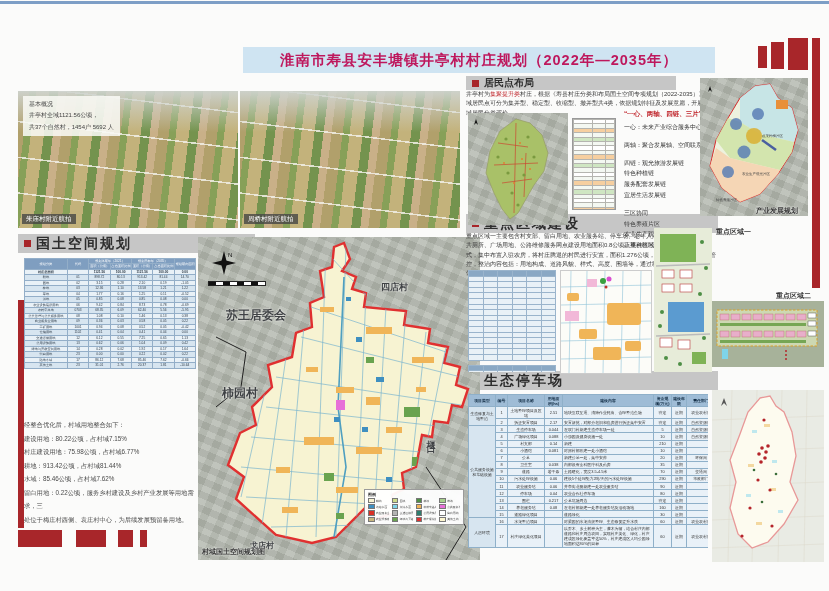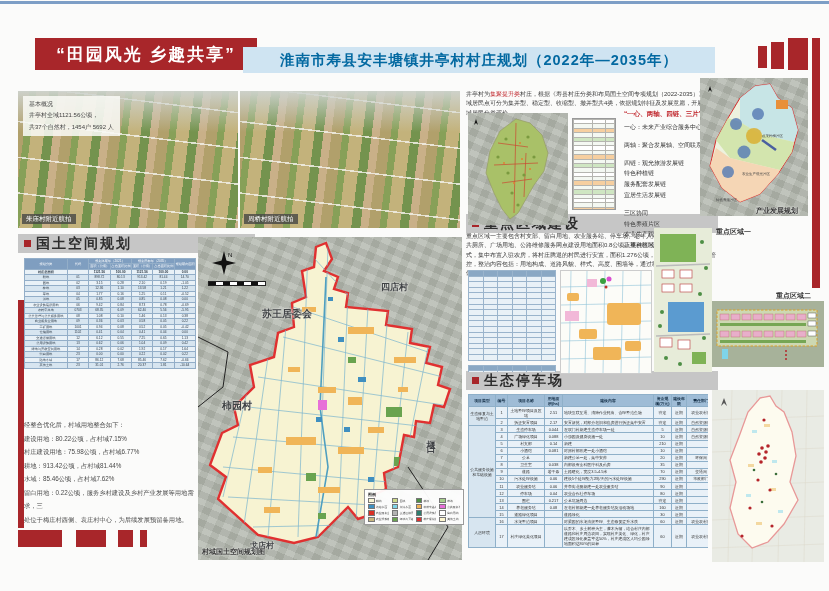--- a/index.html
+++ b/index.html
@@ -2,21 +2,21 @@
 <html><head>
 <meta charset="utf-8">
 <style>
   html,body{margin:0;padding:0;background:#e9e9e7;}
   .page{position:relative;width:829px;height:591px;background:#fbfbfa;overflow:hidden;
         font-family:"Liberation Sans","DejaVu Sans",sans-serif;color:#333;}
   .abs{position:absolute;}
   .topline{left:0;top:1px;width:829px;height:3px;background:#7d9ec6;}
   .banner-red{left:35px;top:38px;width:222px;height:32px;background:#a8262a;color:#fff;
       display:flex;align-items:center;justify-content:center;font-weight:900;font-size:17px;letter-spacing:2px;}
-  .banner-blue{left:243px;top:47px;width:472px;height:26px;background:#cfe4f2;color:#0369a1;
+  .banner-blue{left:243px;top:47px;width:472px;height:26px;background:#cfe4f2;color:#be185d;
       display:flex;align-items:center;justify-content:center;font-weight:bold;font-size:14.5px;letter-spacing:1px;}
   .redblock{background:#a8262a;}
   .sec-h{background:#c6c6c6;display:flex;align-items:center;gap:5px;padding:0 6px;color:#2e2e2e;font-weight:bold;}
   .sec-h .sq{width:7px;height:7px;background:#a8262a;flex:0 0 auto;}
   .sec-sm{height:14px;font-size:10px;}
   .sec-lg{height:19px;font-size:14px;letter-spacing:2px;}
   
   .photo{width:220px;height:137px;overflow:hidden;background:
     linear-gradient(to bottom, rgba(206,211,206,.95), rgba(206,211,206,0) 30%),
     repeating-linear-gradient(7deg, transparent 0 34px, rgba(242,240,232,.85) 34px 35.5px),
@@ -61,34 +61,35 @@
   .strategy-group div{font-size:6px;line-height:1.8;color:#333;}
   .caption-bl{font-weight:bold;color:#3a3a3a;text-shadow:0 0 2px #fff;}
 </style>
 </head>
 <body>
 
 <div class="page">
 
   <div class="abs topline"></div>
 
-  <div class="abs banner-red">
-    <span>“田园风光  乡趣共享”</span>
-  </div>
   <div class="abs banner-blue">
     <span>淮南市寿县安丰塘镇井亭村村庄规划（2022年—2035年）</span>
   </div>
   <div class="abs redblock" style="left:758px;top:46px;width:9px;height:22px;"></div>
   <div class="abs redblock" style="left:771px;top:42px;width:13px;height:27px;"></div>
   <div class="abs redblock" style="left:788px;top:38px;width:20px;height:32px;"></div>
   <div class="abs redblock" style="left:812px;top:38px;width:8px;height:250px;"></div>
 
   <div class="abs sec-h sec-lg" style="left:18px;top:234px;width:225px;">
     <span class="sq"></span>
     <span>国土空间规划</span>
+  </div>
+  <div class="abs sec-h sec-sm" style="left:466px;top:76px;width:198px;">
+    <span class="sq"></span>
+    <span>居民点布局</span>
   </div>
   <div class="abs sec-h sec-lg" style="left:466px;top:214px;width:240px;">
     <span class="sq"></span>
     <span>重点区域建设</span>
   </div>
   <div class="abs sec-h sec-lg" style="left:466px;top:371px;width:240px;">
     <span class="sq"></span>
     <span>生态停车场</span>
   </div>
 
@@ -298,21 +299,21 @@
       <div>水域：85.46公顷，占村域7.62%</div>
       <div>留白用地：0.22公顷，服务乡村建设及乡村产业发展等用地需求，三</div>
       <div>处位于梅庄村西侧、袁庄村中心，为后续发展预留备用地。</div>
     </div>
 
   <div class="abs redblock" style="left:18px;top:530px;width:44px;height:17px;"></div>
   <div class="abs redblock" style="left:76px;top:530px;width:30px;height:17px;"></div>
   <div class="abs redblock" style="left:118px;top:530px;width:15px;height:17px;"></div>
   <div class="abs redblock" style="left:140px;top:530px;width:7px;height:17px;"></div>
 
-  <div class="abs sat" style="left:198px;top:237px;width:264px;height:323px;">
+  <div class="abs sat" style="left:198px;top:237px;width:264px;height:323px;padding-left:18px;">
     <svg width="264" height="323" viewBox="0 0 264 323">
       <defs>
         <clipPath id="vclip">
             <path d="M118,10 L128,6 L134,22 L126,34 L140,40 L136,52 L150,56 L148,70 L190,74 L188,88 L214,92 L212,106 L232,110 L228,126 L244,130 L240,148 L252,152 L246,170 L236,168 L232,186 L218,184 L216,200 L206,198 L200,230 L186,236 L188,252 L176,258 L178,276 L160,282 L150,270 L120,300 L96,306 L60,298 L20,262 L28,240 L12,228 L24,196 L40,188 L36,170 L56,150 L52,128 L76,120 L80,96 L96,90 L94,66 L108,60 L104,34 L116,30 Z"></path>
           </clipPath>
       </defs>
       <path d="M0,100 L30,115 L25,150 L0,170" fill="none" stroke="#222" stroke-width="1"></path>
       <path d="M210,230 L250,290 L230,323" fill="none" stroke="#222" stroke-width="1"></path>
       <path d="M118,10 L128,6 L134,22 L126,34 L140,40 L136,52 L150,56 L148,70 L190,74 L188,88 L214,92 L212,106 L232,110 L228,126 L244,130 L240,148 L252,152 L246,170 L236,168 L232,186 L218,184 L216,200 L206,198 L200,230 L186,236 L188,252 L176,258 L178,276 L160,282 L150,270 L120,300 L96,306 L60,298 L20,262 L28,240 L12,228 L24,196 L40,188 L36,170 L56,150 L52,128 L76,120 L80,96 L96,90 L94,66 L108,60 L104,34 L116,30 Z" fill="#f7f3d2" stroke="#e03030" stroke-width="2.4"></path>
       <g clip-path="url(#vclip)" stroke="#7ab5cf" stroke-width="0.7" fill="none">
@@ -370,22 +371,22 @@
     </svg>
     <div class="abs" style="left:12px;top:12px;">
       <svg width="28" height="28" viewBox="0 0 28 28">
           <polygon points="14,2 17,14 14,26 11,14" fill="#111"></polygon>
           <polygon points="2,14 14,11 26,14 14,17" fill="#111"></polygon>
           <text x="18" y="8" font-size="6" fill="#111">N</text>
         </svg>
     </div>
     <div class="abs" style="left:10px;top:44px;width:56px;height:3px;border:0.5px solid #222;background:repeating-linear-gradient(90deg,#111 0 7px,#fff 7px 14px);"></div>
     <div class="map-label" style="left:183px;top:44px;font-size:9px;">四店村</div>
-    <div class="map-label" style="left:28px;top:70px;font-size:10px;margin-left:36px;">苏王居委会</div>
-    <div class="map-label" style="left:24px;top:162px;font-size:10px;">柿园村</div>
+    <div class="map-label" style="left:28px;top:70px;font-size:12px;">苏王居委会</div>
+    <div class="map-label" style="left:24px;top:148px;font-size:12px;">柿园村</div>
     <div class="map-label" style="left:226px;top:196px;font-size:9px;writing-mode:vertical-rl;letter-spacing:6px;">堰口</div>
     <div class="map-label" style="left:52px;top:303px;font-size:8px;">戈店村</div>
     <div class="abs caption-bl" style="left:4px;top:310px;font-size:7px;">村域国土空间规划图</div>
     <div class="legend" style="left:166px;top:252px;width:92px;">
       <div style="font-size:4px;font-weight:bold;color:#333;">图例</div>
       <div class="legend-grid" id="legendGrid">
           <div class="legend-item">
             <span class="sw" style="background:#f7f3d2"></span>
             <span class="lb">耕地</span>
           </div>

